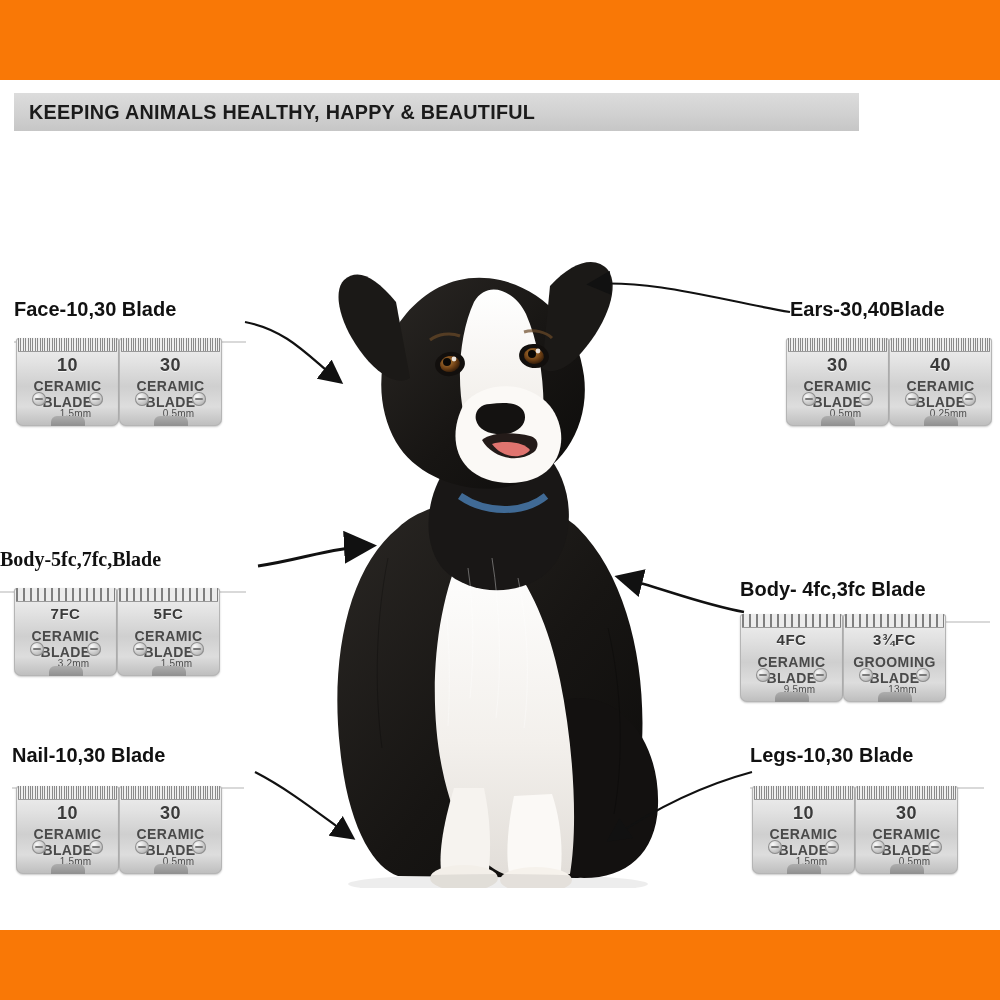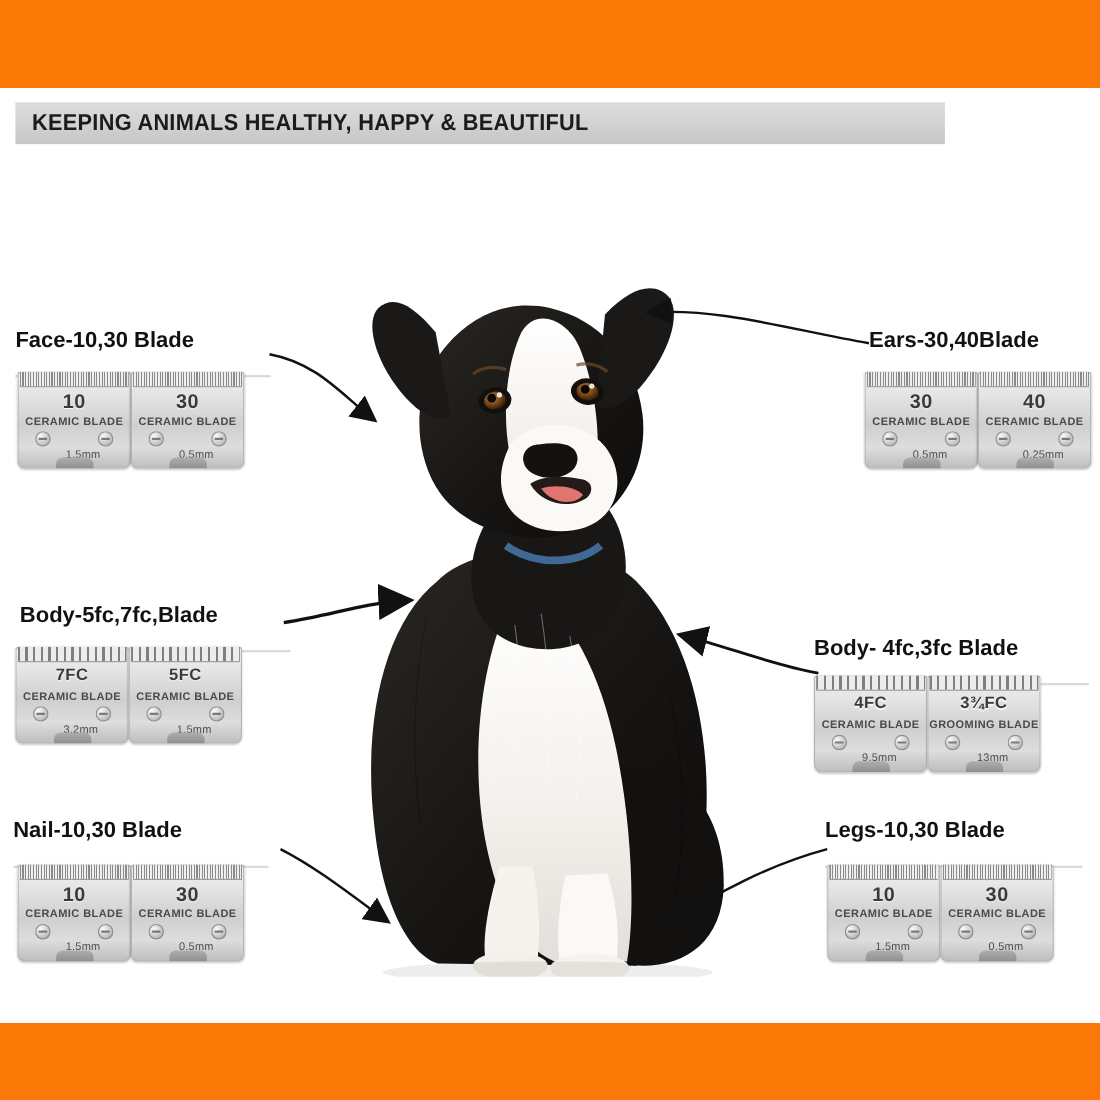--- a/index.html
+++ b/index.html
@@ -67,21 +67,21 @@
   }
   .blade-num{
     position:absolute;left:0;right:0;top:17px;text-align:center;
     font-size:18px;font-weight:bold;color:#3a3a3a;
     text-shadow:0 1px 0 rgba(255,255,255,.75);
     letter-spacing:.5px;
   }
   .blade-num.small{font-size:15px;}
   .blade-sub{
     position:absolute;left:0;right:0;top:40px;text-align:center;
-    font-size:10px;font-weight:bold;color:#4a4a4a;letter-spacing:.4px;
+    font-size:14px;font-weight:bold;color:#4a4a4a;letter-spacing:.4px;
   }
   .blade-mm{
     position:absolute;left:16px;right:0;bottom:7px;text-align:center;
     font-size:10px;color:#4e4e4e;letter-spacing:.2px;
   }
   .screw{
     position:absolute;width:14px;height:14px;border-radius:50%;
     background:radial-gradient(circle at 35% 32%,#fafafa 0%,#cfcfcf 45%,#9b9b9b 100%);
     box-shadow:inset 0 0 0 1px #8e8e8e;
     bottom:20px;
@@ -218,21 +218,21 @@
 
     <path d="M744 612 C700 604 662 588 622 578" stroke="#111" stroke-width="2.6" fill="none" marker-end="url(#ah)"></path>
 
     <path d="M255 772 C290 790 322 816 350 836" stroke="#111" stroke-width="2.2" fill="none" marker-end="url(#ah)"></path>
 
     <path d="M752 772 C700 786 650 812 612 838" stroke="#111" stroke-width="2.2" fill="none" marker-end="url(#ah)"></path>
   </svg>
 
   <div class="label" style="left:14px;top:298px;width:232px;">Face-10,30 Blade</div>
   <div class="label" style="left:790px;top:298px;width:196px;">Ears-30,40Blade</div>
-  <div class="label" style="left:18px;top:548px;width:246px;">Body-5fc,7fc,Blade</div>
+  <div class="label" style="left:0;top:548px;width:246px;font-family:Liberation Serif, serif;">Body-5fc,7fc,Blade</div>
   <div class="label" style="left:740px;top:578px;width:250px;">Body- 4fc,3fc Blade</div>
   <div class="label" style="left:12px;top:744px;width:232px;">Nail-10,30 Blade</div>
   <div class="label" style="left:750px;top:744px;width:234px;">Legs-10,30 Blade</div>
 
   <div class="blade-group" style="left:16px;top:338px;">
     <div class="blade">
       <div class="teeth fine"></div>
       <div class="blade-num">10</div>
       <div class="blade-sub">CERAMIC BLADE</div>
       <div class="screw l"></div>

